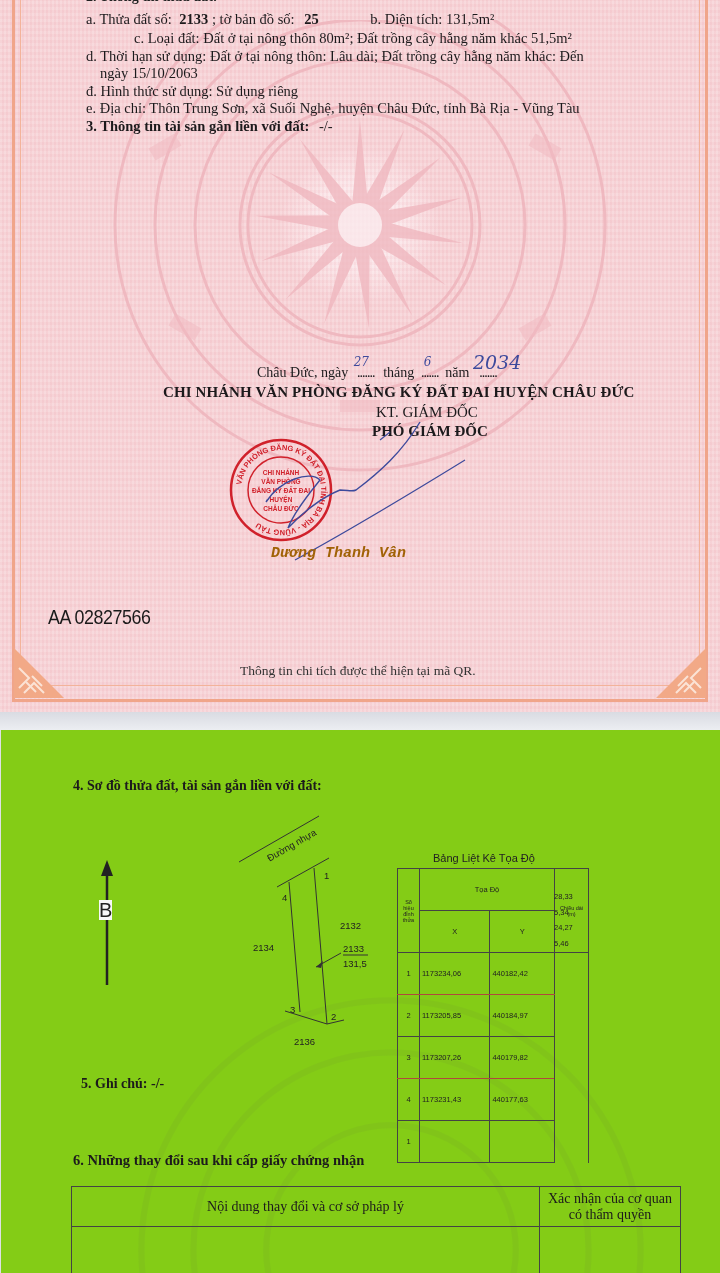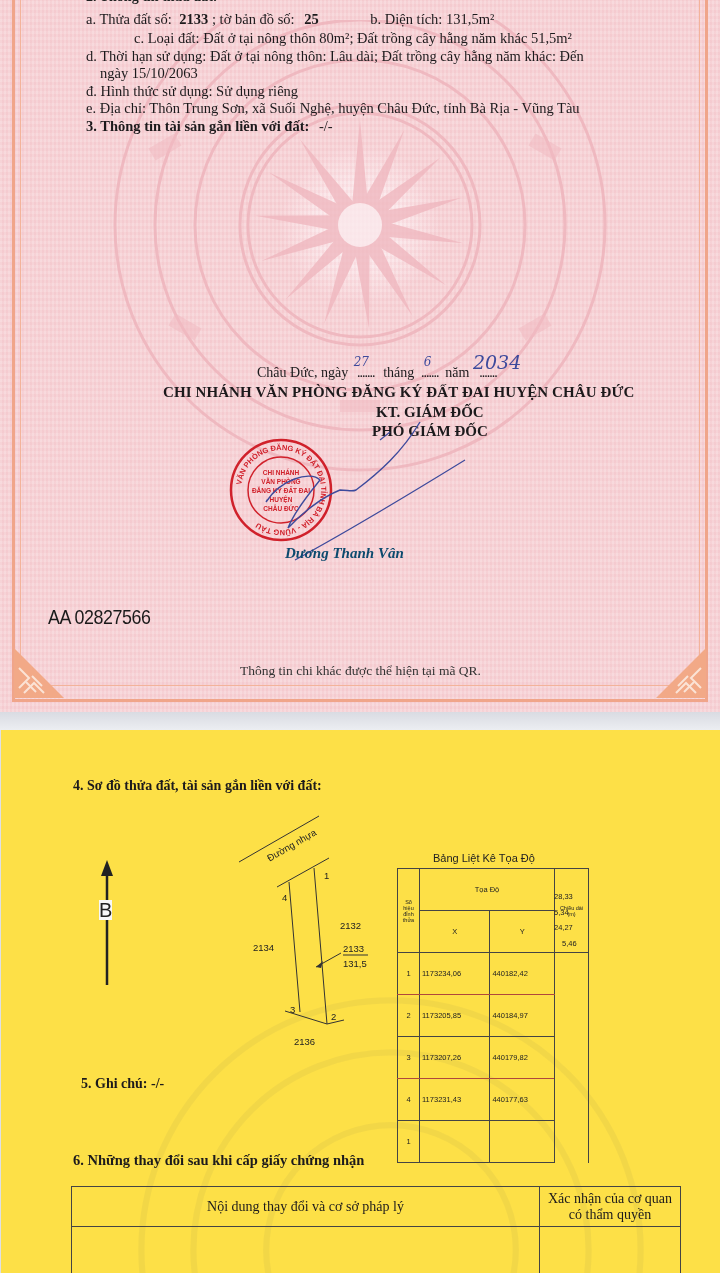--- a/index.html
+++ b/index.html
@@ -37,34 +37,34 @@
     background: linear-gradient(#d9dbe2, #eceef2);
   }
 
   .top-text { position: absolute; left: 86px; font-size: 14.5px; line-height: 18px; white-space: nowrap; }
   .cut-heading { position: absolute; left: 86px; top: -11px; font-size: 14px; font-weight: bold; color: #222; }
   .bold { font-weight: bold; }
 
   .date-line { position: absolute; left: 257px; top: 365px; font-size: 14px; }
   .hand { font-family: "DejaVu Serif", serif; font-style: italic; color: #3d4a9c; font-size: 12px; }
   .office { position: absolute; left: 163px; top: 384px; font-size: 15px; font-weight: bold; letter-spacing: 0.1px; }
-  .kt { position: absolute; left: 376px; top: 404px; font-size: 15px; font-weight: bold; text-align: right; }
+  .kt { position: absolute; left: 376px; top: 404px; font-size: 15px; font-weight: normal; text-align: right; }
   .pgd { position: absolute; left: 372px; top: 423px; font-size: 15px; font-weight: bold; }
 
   .seal { position: absolute; left: 228px; top: 437px; width: 106px; height: 106px; }
-  .signer { position: absolute; left: 285px; top: 545px; font-family: Liberation Serif, serif; font-style: italic; font-weight: bold; color: #0c4a6e; font-size: 15px; }
+  .signer { position: absolute; left: 271px; top: 545px; font-family: Liberation Mono, monospace; font-style: italic; font-weight: bold; color: #a16207; font-size: 15px; }
   .signature { position: absolute; left: 240px; top: 420px; width: 240px; height: 150px; }
 
   .serial { position: absolute; left: 48px; top: 605px; font-family: "Liberation Sans", sans-serif; font-size: 21px; letter-spacing: -0.5px; transform: scaleX(0.85); transform-origin: left; color: #1a1a1a; }
   .qr-note { position: absolute; left: 240px; top: 663px; font-size: 13.5px; color: #333; }
 
   
   .page-bottom {
     position: absolute; left: 0; top: 730px; width: 720px; height: 543px;
-    background: #fde047;
+    background: #84cc16;
     border-left: 1px solid #dfe0e4;
   }
   .page-bottom .wm {
     position: absolute; left: 130px; top: 260px; width: 520px; height: 520px; opacity: 0.06;
   }
   .sec4 { position: absolute; left: 72px; top: 48px; font-size: 14px; font-weight: bold; }
   .sec5 { position: absolute; left: 80px; top: 346px; font-size: 14px; font-weight: bold; }
   .sec6 { position: absolute; left: 72px; top: 422px; font-size: 14.5px; font-weight: bold; }
 
   .north { position: absolute; left: 95px; top: 130px; width: 22px; height: 130px; }
@@ -213,21 +213,21 @@
   </svg>
 
   <svg class="signature" viewBox="0 0 240 150">
     <path d="M26 82 C40 60 70 50 80 60 C72 70 55 90 48 108 C60 95 80 78 100 70 C108 70 112 72 116 70 C140 52 162 32 180 2" fill="none" stroke="#3d4a9c" stroke-width="1.4"></path>
     <path d="M55 140 C110 110 160 80 225 40" fill="none" stroke="#3d4a9c" stroke-width="1.2"></path>
     <path d="M140 20 L150 12" fill="none" stroke="#3d4a9c" stroke-width="1.2"></path>
   </svg>
 
   <div class="signer">Dương Thanh Vân</div>
   <div class="serial">AA 02827566</div>
-  <div class="qr-note">Thông tin chi khác được thể hiện tại mã QR.</div>
+  <div class="qr-note">Thông tin chi tích được thể hiện tại mã QR.</div>
 </div>
 <div class="page-top-shadow"></div>
 
 <div class="page-bottom">
   <svg class="wm" viewBox="0 0 500 500">
     <g fill="none" stroke="#555" stroke-width="6">
       <circle cx="250" cy="250" r="240"></circle>
         <circle cx="250" cy="250" r="190"></circle>
         <circle cx="250" cy="250" r="120"></circle>
     </g>
@@ -301,21 +301,21 @@
     <tr>
       <td class="idx">1</td>
       <td class="xv"></td>
       <td class="yv"></td>
     </tr>
   </tbody>
     </table>
   <div class="lens" style="top:162px;">28,33</div>
   <div class="lens" style="top:178px;">5,34</div>
   <div class="lens" style="top:193px;">24,27</div>
-  <div class="lens" style="top:209px;padding-left:8px;">5,46</div>
+  <div class="lens" style="top:209px;">5,46</div>
 
   <div class="sec5">5. Ghi chú: -/-</div>
   <div class="sec6">6. Những thay đổi sau khi cấp giấy chứng nhận</div>
 
   <table class="changes">
     <tbody>
         <tr>
       <th class="c1">Nội dung thay đổi và cơ sở pháp lý</th>
       <th>
         <div>Xác nhận của cơ quan</div>

